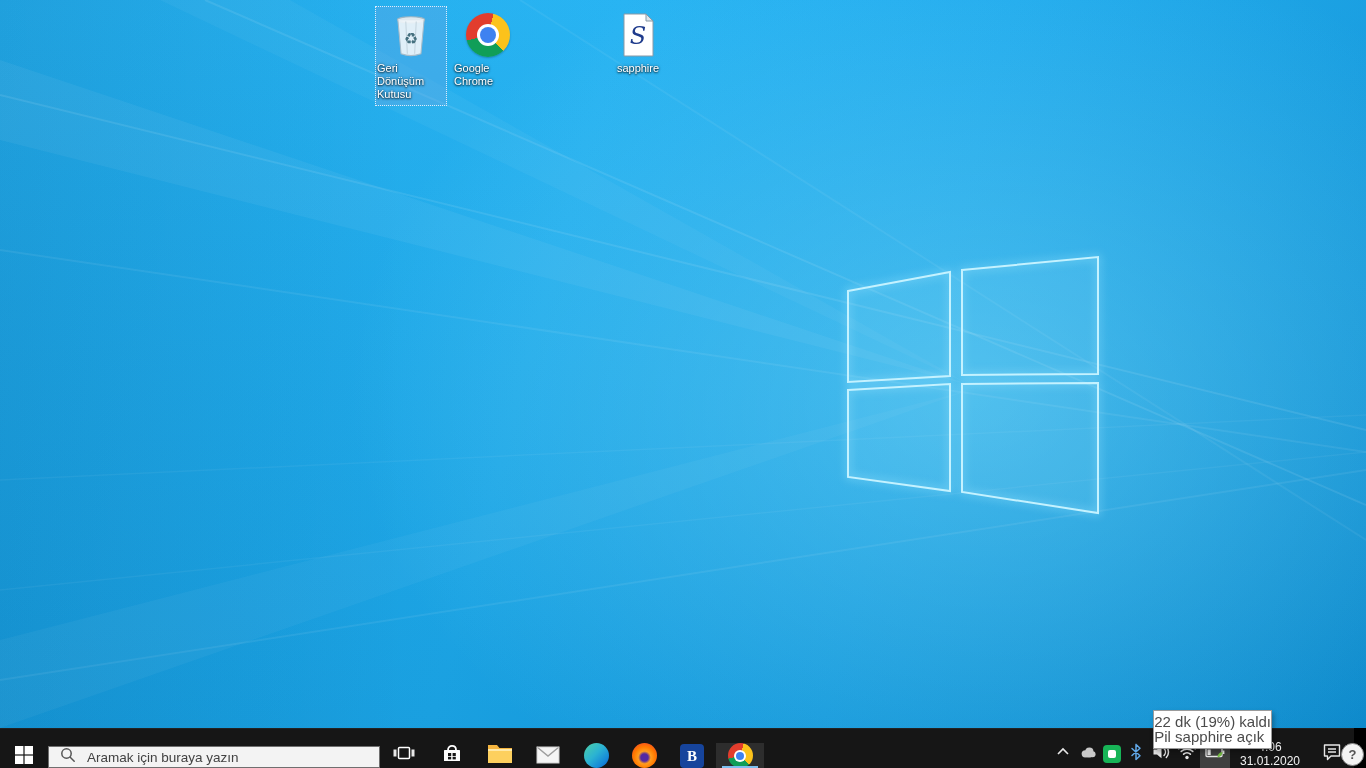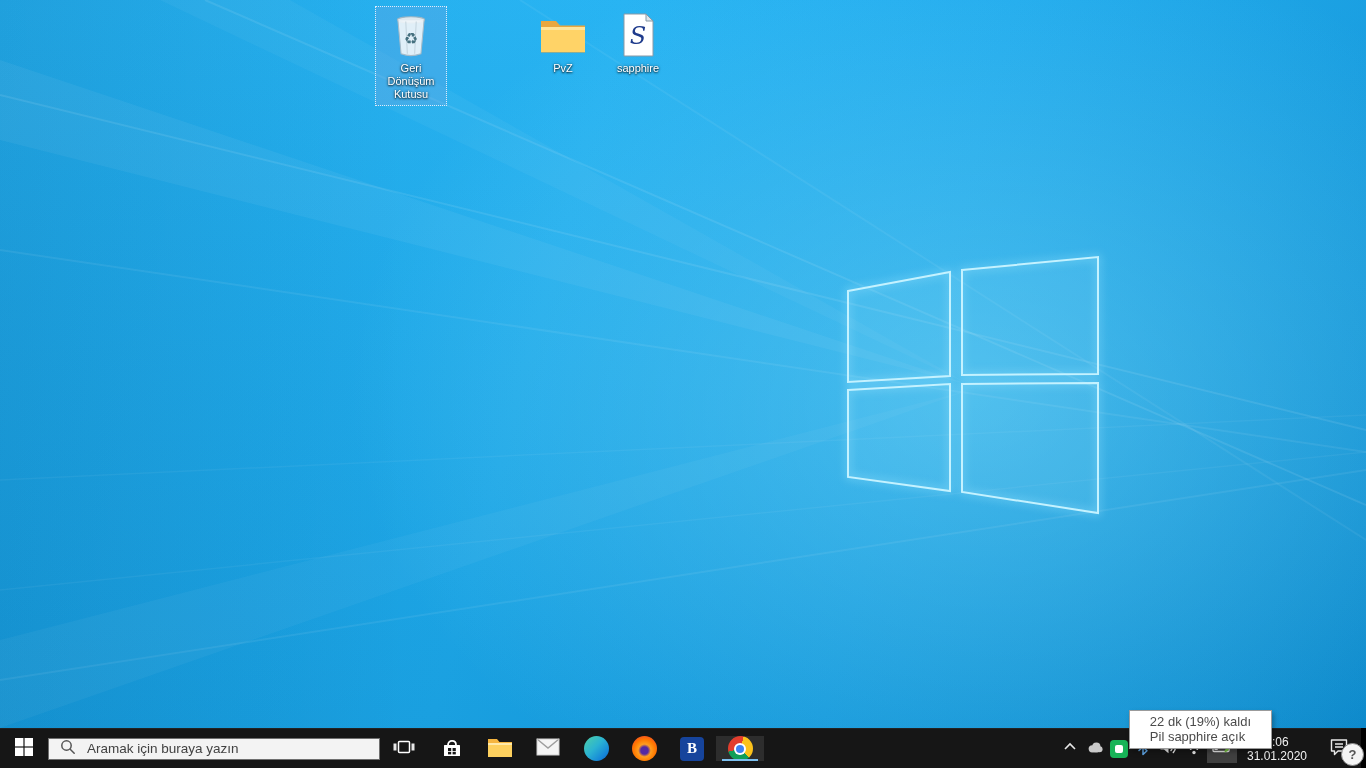--- a/index.html
+++ b/index.html
@@ -27,43 +27,43 @@
     display:flex; flex-direction:column; align-items:center;
     padding:4px 1px 4px; border:1px solid transparent; box-sizing:border-box;
     cursor:default;
   }
   .dicon.selected {
     background:rgba(105,165,225,0.35);
     border:1px dotted rgba(235,245,255,0.9);
   }
   .dicon-img { width:48px; height:48px; display:flex; align-items:center; justify-content:center; }
   .dicon-label {
-    margin-top:3px; font-size:11px; line-height:13px; color:#fff; text-align:center;
+    margin-top:3px; font-size:11px; line-height:13px; color:#fff; text-align:left;
     text-shadow:0 1px 2px rgba(0,0,0,0.85), 0 0 3px rgba(0,0,0,0.5);
     word-wrap:break-word; max-width:70px;
   }
 
   
   .chrome-icon { position:relative; border-radius:50%;
     background:conic-gradient(from 15deg, #fcc21b 0 120deg, #109e58 120deg 240deg, #e23d2d 240deg 360deg);
     box-shadow:0 1px 2px rgba(0,0,0,0.25); }
   .chrome-icon::before { content:''; position:absolute; border-radius:50%; background:#fff; }
   .chrome-icon::after  { content:''; position:absolute; border-radius:50%; background:#3e82f1; }
   .chrome-lg { width:44px; height:44px; }
   .chrome-lg::before { inset:11px; }
   .chrome-lg::after  { inset:14px; }
   .chrome-sm { width:25px; height:25px; box-shadow:none; }
   .chrome-sm::before { inset:6.5px; }
   .chrome-sm::after  { inset:8.5px; }
 
   
   .taskbar {
-    position:absolute; left:0; right:5px; bottom:0; height:40px;
+    position:absolute; left:0; right:12px; bottom:0; height:40px;
     background:#161616; border-top:1px solid #222;
-    display:flex; align-items:center; z-index:10; box-sizing:border-box;
+    display:flex; align-items:flex-end; z-index:10; box-sizing:border-box;
   }
   .tb-btn {
     width:48px; flex:0 0 auto; position:relative;
     display:flex; align-items:center; justify-content:center; cursor:pointer;
   }
   .tb-btn.active { background:rgba(255,255,255,0.10); }
   .tb-btn.active::after {
     content:''; position:absolute; left:6px; right:6px; bottom:0; height:2px; background:#7cc0f0;
   }
   .search-box {
@@ -95,21 +95,21 @@
   .clock {
     width:80px; display:flex; flex-direction:column; align-items:center; justify-content:center;
     color:#f2f2f2; font-size:12px; line-height:14px; cursor:pointer;
   }
   .action-center { width:44px; display:flex; align-items:center; justify-content:center; cursor:pointer; }
 
   
   .tooltip {
     position:absolute; top:710px; right:94px; z-index:40;
     background:#ffffff; border:1px solid #9b9b9b; box-shadow:2px 3px 5px rgba(0,0,0,0.28);
-    padding:3px 20px 4px; font-size:13px; line-height:15px; color:#4b4b4b; white-space:nowrap;
+    padding:3px 0 4px; font-size:15px; line-height:15px; color:#4b4b4b; white-space:nowrap;
   }
 
   
   .help-bubble {
     position:absolute; right:2px; bottom:2px; width:21px; height:21px; border-radius:50%;
     background:#f4f4f4; border:1px solid #8a8a8a; color:#555; font-weight:bold; font-size:13px;
     display:flex; align-items:center; justify-content:center; z-index:45; cursor:pointer;
   }
 </style>
 </head>
@@ -152,31 +152,27 @@
         <svg width="38" height="46" viewBox="0 0 36 44">
           <ellipse cx="18" cy="7.5" rx="13" ry="3" fill="#dfe9ef" stroke="#9fb6c3" stroke-width="1"></ellipse>
           <path d="M5.5 8 L8.5 40 Q18 43.5 27.5 40 L30.5 8" fill="#eef4f8" fill-opacity="0.92" stroke="#a8bcc9" stroke-width="1"></path>
           <path d="M13 9 L14.5 40 M23 9 L21.5 40" stroke="#c3d4de" stroke-width="1" fill="none"></path>
           <text x="18" y="31" font-size="15" text-anchor="middle" fill="#45707f">♻</text>
         </svg>
       </div>
       <div class="dicon-label">Geri Dönüşüm Kutusu</div>
     </div>
 
-
-    <div class="dicon" style="left:527px">
+    <div class="dicon" style="left:452px">
       <div class="dicon-img">
-        <svg width="46" height="36" viewBox="0 0 46 36">
-          <path d="M1 4 h15 l4 4.5 H45 v27 H1 z" fill="#e9a740"></path>
-          <rect x="1" y="10" width="44" height="25" fill="#ffd367"></rect>
-          <rect x="1" y="10" width="44" height="3" fill="#ffe59c"></rect>
-        </svg>
-      </div>
-      <div class="dicon-label">PvZ</div>
-    </div>
+        <div class="chrome-icon chrome-lg"></div>
+      </div>
+      <div class="dicon-label">Google Chrome</div>
+    </div>
+
 
     <div class="dicon" style="left:602px">
       <div class="dicon-img">
         <svg width="36" height="44" viewBox="0 0 36 44">
           <path d="M4 1 H26 L33 8 V43 H4 Z" fill="#ffffff" stroke="#8899a6" stroke-width="1"></path>
           <path d="M26 1 L26 8 H33 Z" fill="#dde6ec" stroke="#8899a6" stroke-width="1"></path>
           <text x="18" y="31" font-size="24" font-style="italic" text-anchor="middle" font-family="DejaVu Serif, serif" fill="#1f3b8c">S</text>
         </svg>
       </div>
       <div class="dicon-label">sapphire</div>

